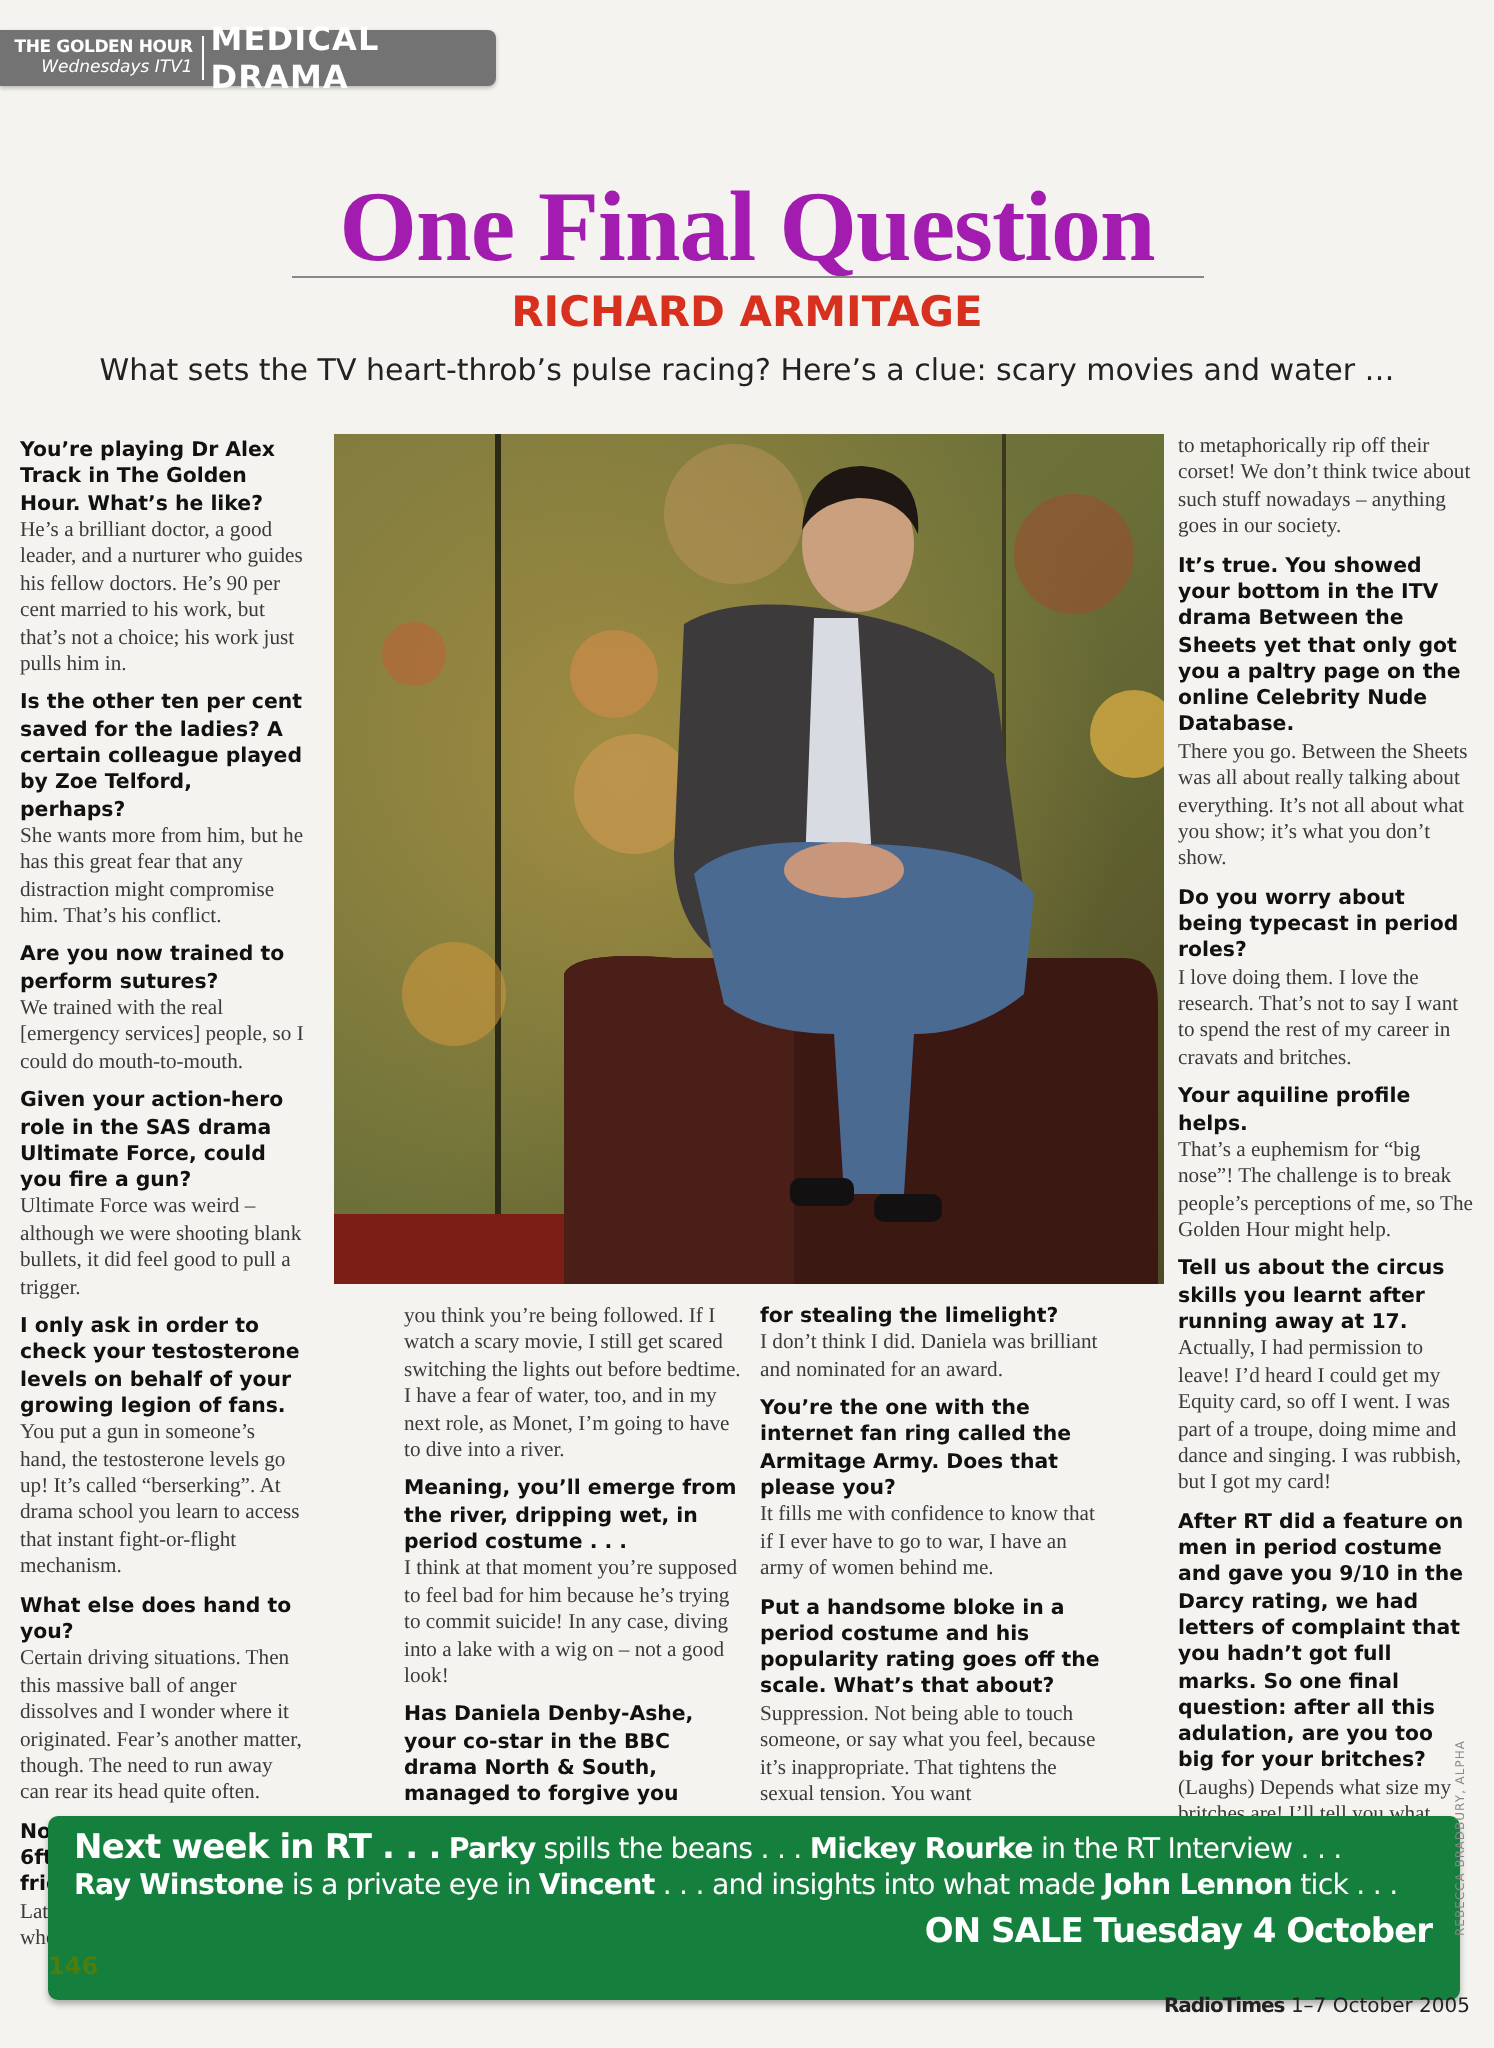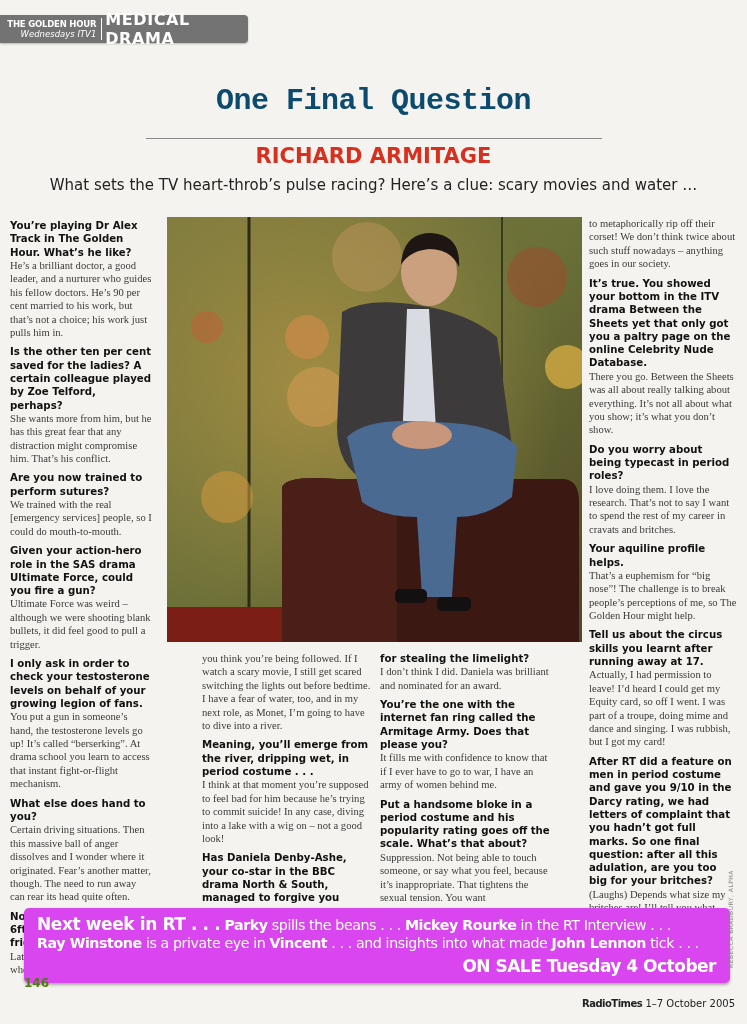--- a/index.html
+++ b/index.html
@@ -3,29 +3,29 @@
 <meta charset="utf-8">
 <style>
   html,body{margin:0;padding:0;}
   body{width:747px;height:1024px;background:#f4f3ef;position:relative;overflow:hidden;font-family:"Liberation Serif",serif;color:#2a2a2a;}
   .tag{position:absolute;left:0;top:15px;height:28px;width:248px;background:#737373;border-radius:0 4px 4px 0;display:flex;align-items:center;color:#fff;box-shadow:0 1px 2px rgba(0,0,0,.25);}
   .tag .show{width:108px;text-align:right;padding-right:4px;line-height:10px;font-family:"DejaVu Sans",sans-serif;}
   .tag .show .t1{font-size:8.5px;font-weight:bold;display:block;letter-spacing:-0.2px;}
   .tag .show .t2{font-size:8.5px;font-style:italic;display:block;}
   .tag .sep{width:1px;height:22px;background:#fff;margin:0 3px 0 1px;}
   .tag .genre{font-family:"DejaVu Sans",sans-serif;font-weight:bold;font-size:16px;letter-spacing:0.6px;}
-  .title{position:absolute;left:0;right:0;top:84px;text-align:center;font-family:Liberation Mono, monospace;font-weight:bold;font-size:30px;color:#0c4a6e;letter-spacing:-0.5px;}
+  .title{position:absolute;left:0;right:0;top:84px;text-align:center;font-family:Liberation Serif, serif;font-weight:bold;font-size:50px;color:#a21caf;letter-spacing:-0.5px;}
   .rule{position:absolute;left:146px;width:456px;top:138px;height:1px;background:#888;}
   .name{position:absolute;left:0;right:0;top:144px;text-align:center;font-family:"DejaVu Sans",sans-serif;font-weight:bold;font-size:21px;color:#d7301f;}
   .standfirst{position:absolute;left:0;right:0;top:176px;text-align:center;font-family:"DejaVu Sans",sans-serif;font-size:15px;color:#222;}
   .col{position:absolute;font-size:10.6px;line-height:13.4px;}
   .q{font-family:"DejaVu Sans",sans-serif;font-weight:bold;font-size:10.2px;line-height:13.3px;color:#111;display:block;}
   .a{display:block;color:#3a3a3a;margin-bottom:6px;}
   .photo{position:absolute;left:167px;top:217px;width:415px;height:425px;overflow:hidden;background:#5d6a3a;}
-  .banner{position:absolute;left:24px;top:908px;width:706px;height:75px;background:#d946ef;border-radius:5px;color:#fff;font-family:"DejaVu Sans",sans-serif;box-shadow:0 2px 3px rgba(0,0,0,.3);}
+  .banner{position:absolute;left:24px;top:908px;width:706px;height:92px;background:#15803d;border-radius:5px;color:#fff;font-family:"DejaVu Sans",sans-serif;box-shadow:0 2px 3px rgba(0,0,0,.3);}
   .banner .l1{position:absolute;left:13px;top:6px;font-size:14.2px;letter-spacing:-0.4px;white-space:nowrap;}
   .banner .l2{position:absolute;left:13px;top:27px;font-size:14.2px;letter-spacing:-0.4px;white-space:nowrap;}
   .banner .l3{position:absolute;right:14px;top:48px;font-size:17px;font-weight:bold;letter-spacing:-0.5px;}
   .banner b{font-weight:bold;}
   .banner .big{font-size:17px;}
   .credit{position:absolute;left:727px;top:968px;transform:rotate(-90deg);transform-origin:left top;font-family:"DejaVu Sans",sans-serif;font-size:6px;color:#888;white-space:nowrap;letter-spacing:0.5px;}
   .folio{position:absolute;left:24px;top:976px;font-family:"DejaVu Sans",sans-serif;font-weight:bold;font-size:12px;color:#4d7c0f;}
   .pub{position:absolute;right:12px;top:998px;font-family:"DejaVu Sans",sans-serif;font-size:10px;color:#222;}
   .pub b{font-weight:bold;letter-spacing:-0.5px;margin-left:28px;}
 </style>

